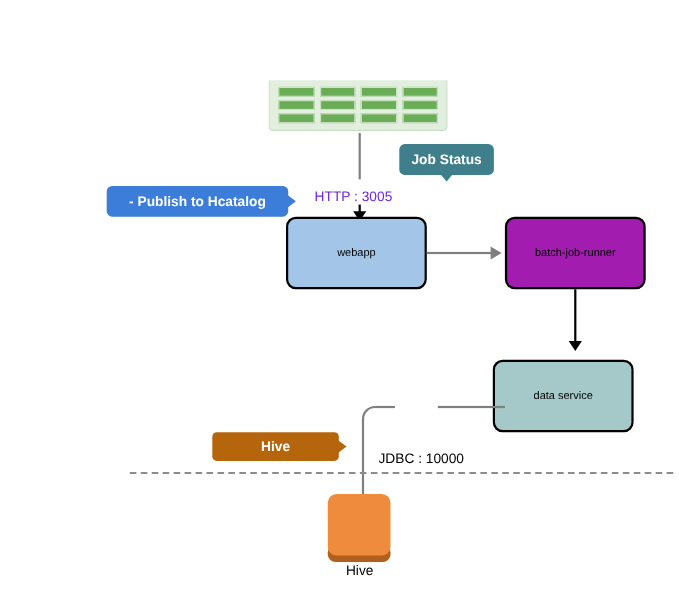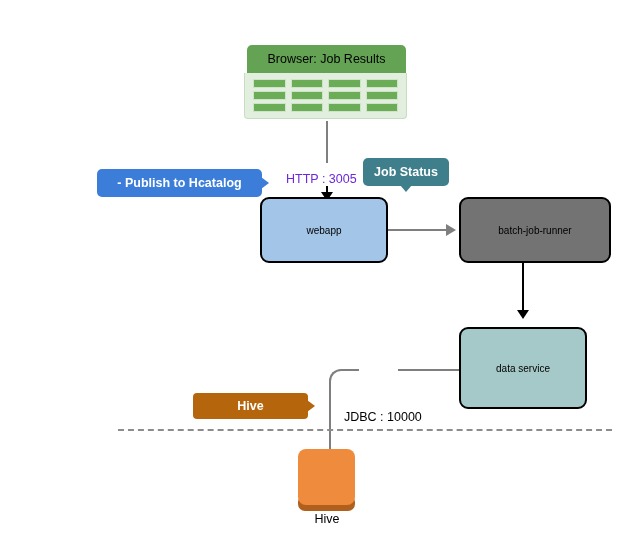--- a/index.html
+++ b/index.html
@@ -140,21 +140,20 @@
     border-left: 8px solid #3b7dd8;
   }
 
   
   .callout-teal {
     position: absolute;
     left: 363px;
     top: 131px;
     width: 94px;
     height: 34px;
-    margin-top: 27px;
   }
   .callout-teal .body {
     position: absolute;
     left: 0; top: 0;
     width: 86px;
     height: 28px;
     background: #3f7f8c;
     border-radius: 5px;
     color: #ffffff;
     font-size: 12.5px;
@@ -186,26 +185,26 @@
     color: #000000;
     text-align: center;
   }
   .node-webapp {
     left: 260px; top: 197px;
     width: 128px; height: 66px;
     background: #a3c6e8;
   }
   .node-batch {
     left: 459px; top: 197px;
-    width: 152px; height: 66px;
-    background: #737373;
+    width: 128px; height: 66px;
+    background: #a21caf;
   }
   .node-data {
-    left: 459px; top: 327px;
-    width: 128px; height: 82px;
+    left: 448px; top: 327px;
+    width: 128px; height: 66px;
     background: #a5c8c8;
   }
 
   
   .conn-webapp-batch {
     position: absolute;
     left: 388px;
     top: 229px;
     width: 60px;
     height: 2px;
@@ -374,21 +373,20 @@
     font-size: 12.5px;
     color: #000000;
   }
 </style>
 </head>
 <body>
 
 <div id="canvas">
 
   <div class="browser-window">
-    <div class="browser-header">Browser: Job Results</div>
     <div class="browser-body">
       <div class="browser-grid">
         <div class="browser-cell"></div>
         <div class="browser-cell"></div>
         <div class="browser-cell"></div>
         <div class="browser-cell"></div>
         <div class="browser-cell"></div>
         <div class="browser-cell"></div>
         <div class="browser-cell"></div>
         <div class="browser-cell"></div>

